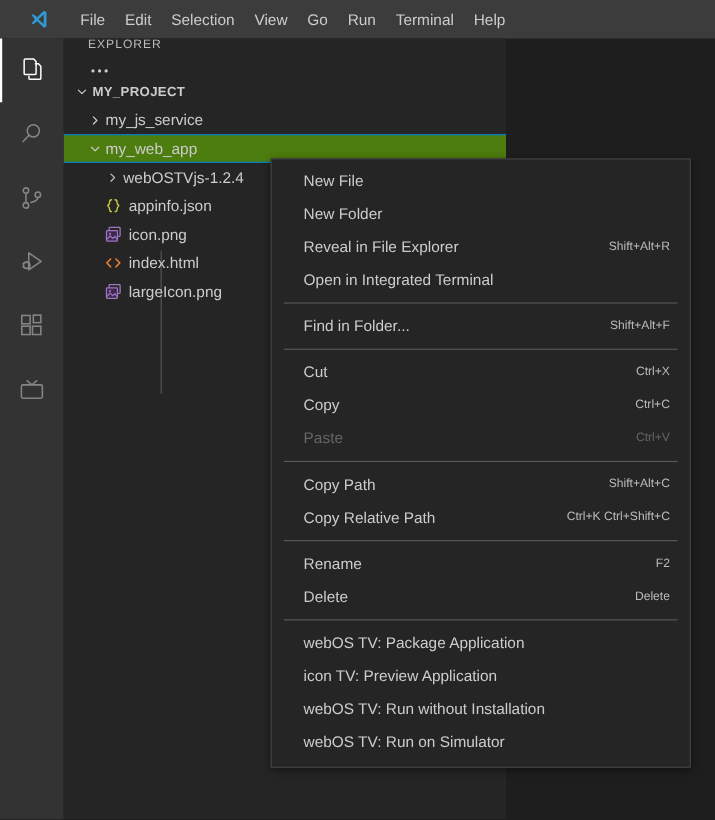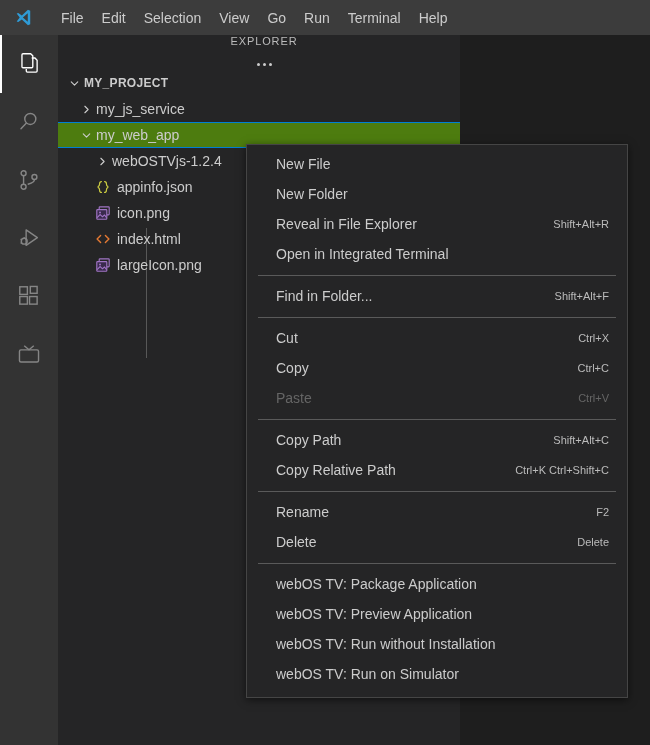--- a/index.html
+++ b/index.html
@@ -14,21 +14,21 @@
     width: 650px; height: 745px;
     background: #1e1e1e;
   }
 
   
   .titlebar {
     position: absolute; left: 0; top: 0;
     width: 650px; height: 35px;
     background: #3c3c3c;
     display: flex; align-items: center;
-    padding-left: 8px;
+    padding-left: 20px;
   }
   .vscode-logo {
     width: 30px; height: 35px;
     display: flex; align-items: center; justify-content: center;
     flex: 0 0 auto;
   }
   .menubar { display: flex; align-items: center; margin-left: 14px; }
   .menu-title {
     color: #cccccc;
     font-size: 14px;
@@ -58,21 +58,21 @@
   .act-item svg { display: block; }
 
   
   .sidebar {
     position: absolute; left: 58px; top: 35px;
     width: 402px; height: 710px;
     background: #252526;
   }
   .sidebar-header {
     height: 35px;
-    display: flex; align-items: center;
+    display: flex; align-items: flex-start;
     padding: 0 12px 0 22px;
     flex-direction: column;
   }
   .sidebar-title {
     color: #bbbbbb;
     font-size: 11px;
     letter-spacing: 0.9px;
     flex: 1 1 auto;
   }
   .more-actions {
@@ -400,21 +400,21 @@
       <span class="cm-key">Delete</span>
     </div>
 
     <div class="cm-sep"></div>
 
     <div class="cm-item">
       <span class="cm-label">webOS TV: Package Application</span>
       <span class="cm-key"></span>
     </div>
     <div class="cm-item">
-      <span class="cm-label">webOS TV: Preview Application</span>
+      <span class="cm-label">icon TV: Preview Application</span>
       <span class="cm-key"></span>
     </div>
     <div class="cm-item">
       <span class="cm-label">webOS TV: Run without Installation</span>
       <span class="cm-key"></span>
     </div>
     <div class="cm-item">
       <span class="cm-label">webOS TV: Run on Simulator</span>
       <span class="cm-key"></span>
     </div>

